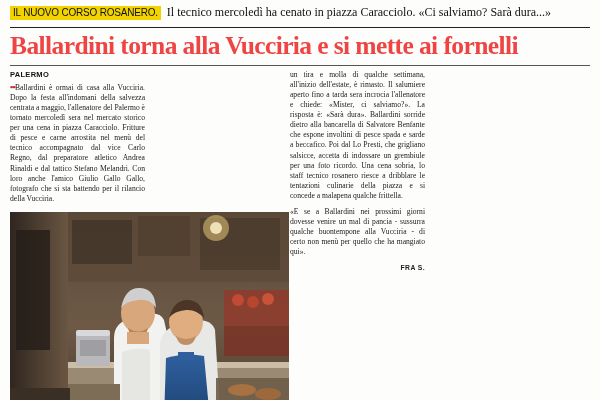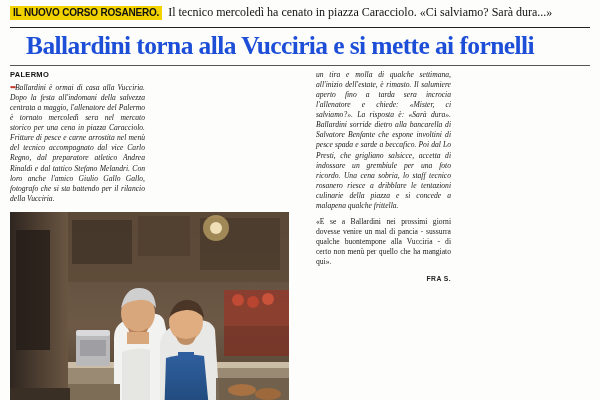--- a/index.html
+++ b/index.html
@@ -26,21 +26,21 @@
   .topstrip {
     display: flex;
     align-items: baseline;
     gap: 6px;
     font-size: 10.5px;
     line-height: 1.15;
     padding-bottom: 4px;
   }
   .kicker {
     font-family: "Liberation Sans", sans-serif;
-    font-weight: bold;
+    font-weight: normal;
     font-size: 10px;
     letter-spacing: -0.2px;
     color: #111;
     background: #f2d300;
     padding: 1px 3px 1px 3px;
     white-space: nowrap;
   }
   .topsummary {
     font-family: Liberation Serif, serif;
     font-size: 12px;
@@ -58,28 +58,28 @@
     border-top: 1px solid #555;
     margin: 4px 0 4px 0;
   }
   
   .headline {
     font-family: "Liberation Serif", serif;
     font-weight: bold;
     font-size: 25.5px;
     line-height: 1.02;
     letter-spacing: -0.6px;
-    color: #1d4ed8;
-    margin: 2px 0 6px 16px;
+    color: #ef4444;
+    margin: 2px 0 6px 0;
     white-space: nowrap;
   }
   
   .body-area {
     display: flex;
-    gap: 27px;
+    gap: 1px;
     height: 278px;
   }
   .col {
     font-size: 7.6px;
     line-height: 1.33;
     text-align: justify;
     color: #1a1a1a;
   }
   .col-1 { width: 135px; }
   .col-2 { width: 135px; }
@@ -93,21 +93,21 @@
     color: #111;
   }
   .bullets {
     color: #c0392b;
     font-weight: bold;
     letter-spacing: -1px;
   }
   .col p {
     margin: 0 0 6px 0;
   }
-  .pmid { margin-top: 0; font-style: italic; }
+  .pmid { margin-top: 0; }
   
   .photo-wrap {
     position: relative;
     width: 279px;
     margin-top: 2px;
   }
   .photo {
     position: relative;
     width: 279px;
     height: 208px;

